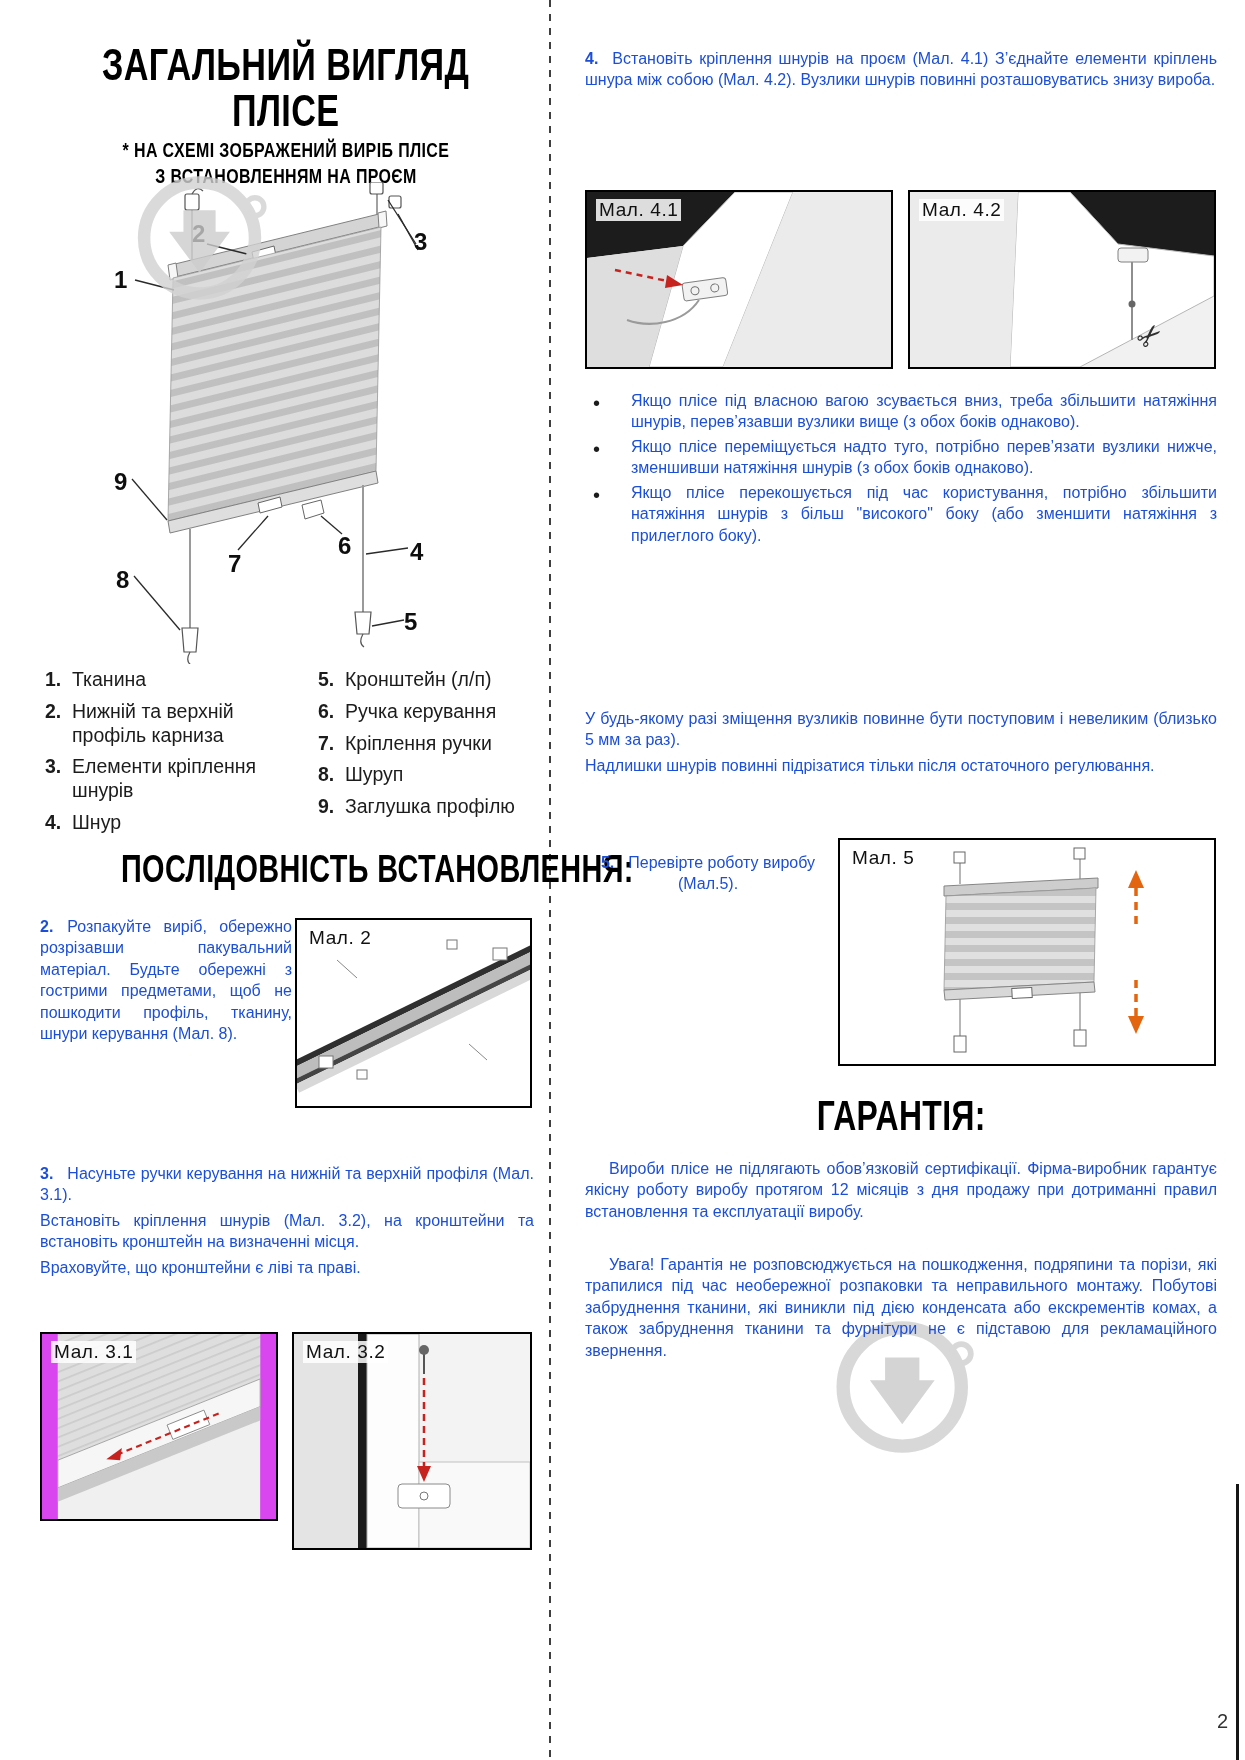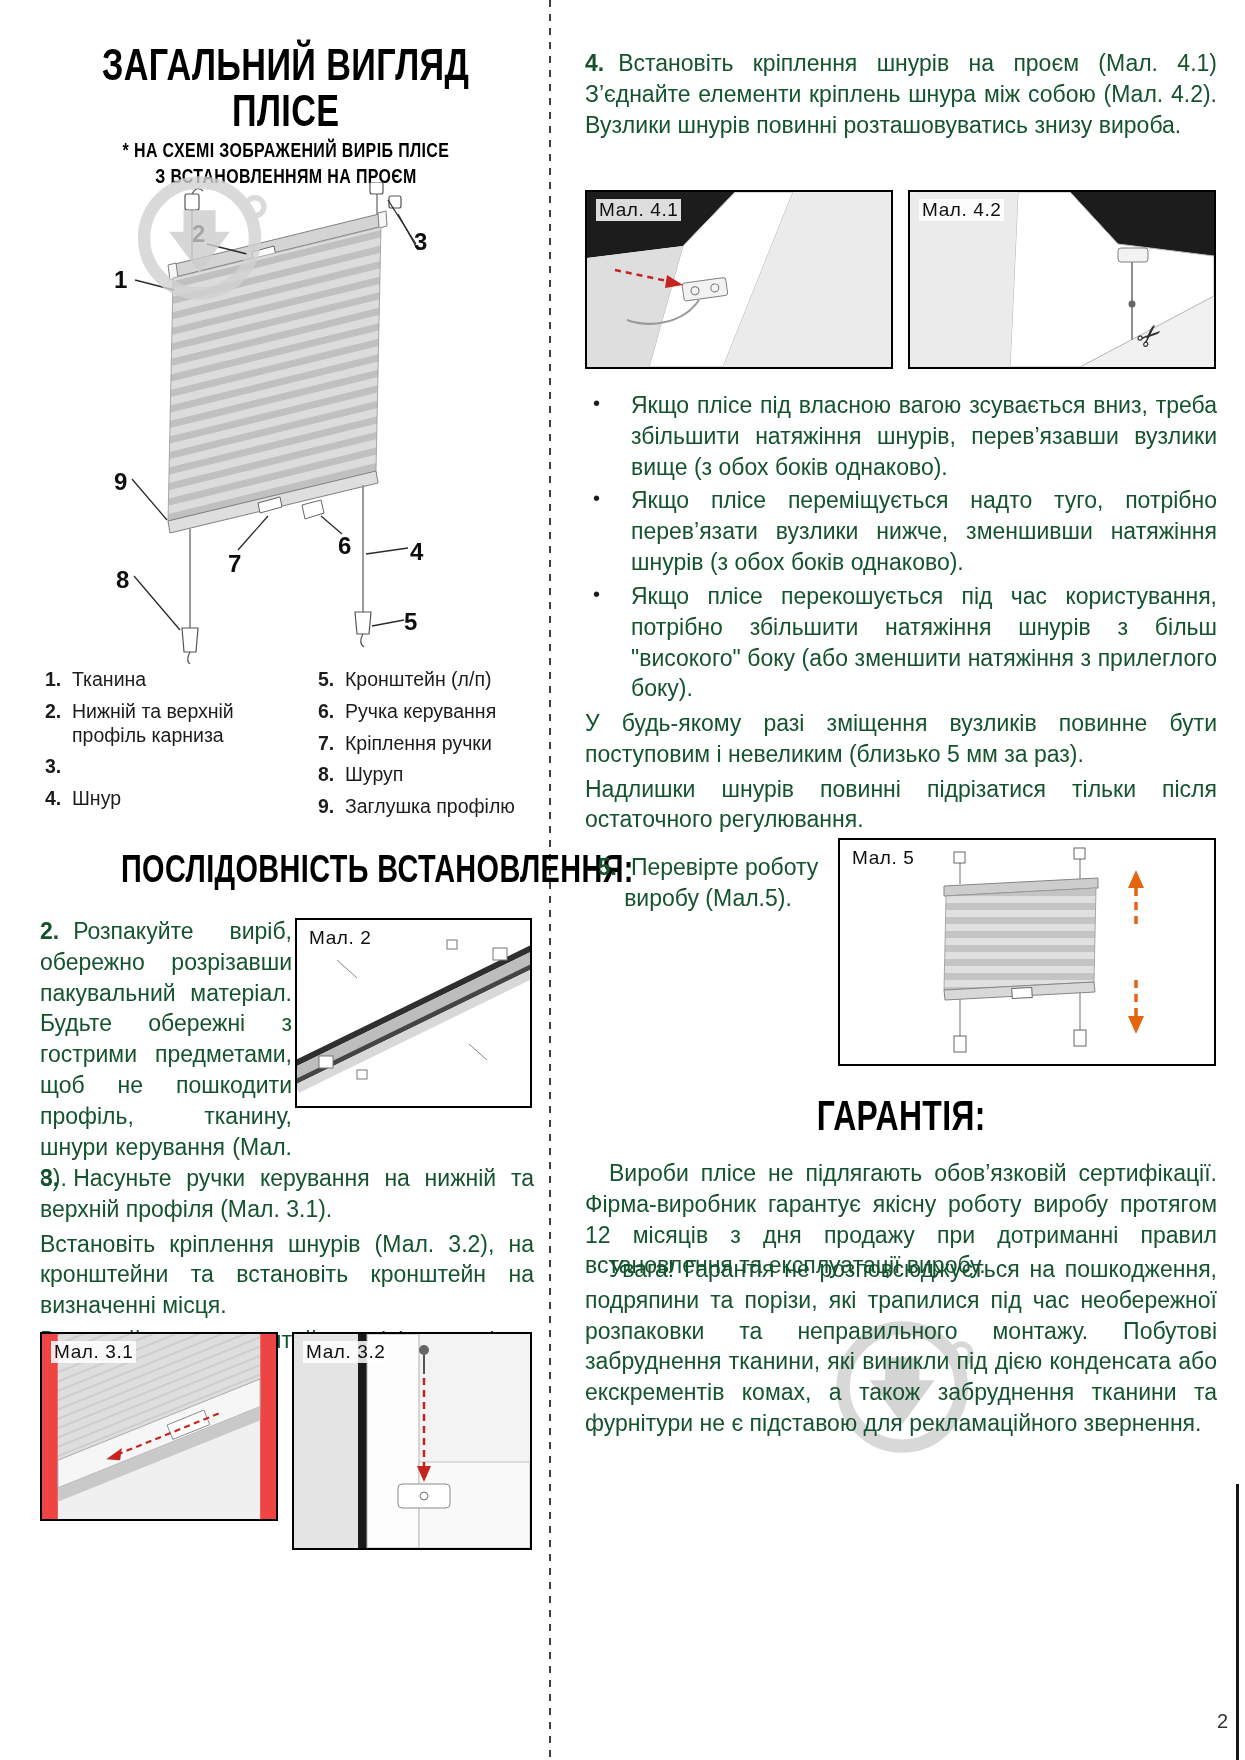--- a/index.html
+++ b/index.html
@@ -7,21 +7,21 @@
   #page{position:relative;width:1245px;height:1760px;background:#ffffff;
         font-family:"Liberation Sans",sans-serif;color:#1c1c1c;overflow:hidden}
   .abs{position:absolute}
   .center{text-align:center}
   .cond{display:inline-block;font-weight:700;transform:scaleX(0.76);transform-origin:50% 50%;
         white-space:nowrap;letter-spacing:.5px;color:#000}
   .h-main{font-size:45px;line-height:1.02}
   .h-sub{font-size:21px;line-height:1.25}
   .h-sec{font-size:38px}
   .h-war{font-size:42px}
-  .bt{font-size:23px;line-height:1.34;text-align:justify;color:#14532d}
+  .bt{font-size:16px;line-height:1.34;text-align:justify;color:#1d4ed8}
   .stepnum{font-weight:700;margin-right:14px}
   .pline{margin-bottom:4px}
 
   
   .divider{left:549px;top:0;width:2px;height:1760px;
            background:repeating-linear-gradient(180deg,#3f3f3f 0 7px,transparent 7px 14px)}
   .edge-rule{left:1236px;top:1484px;width:3px;height:276px;background:#151515}
   .pageno{left:1196px;top:1710px;width:32px;text-align:right;font-size:20px;color:#333}
 
   
@@ -50,21 +50,21 @@
   .step4{left:585px;top:48px;width:632px}
   .bullets{left:585px;top:390px;width:632px;display:grid;grid-template-columns:46px 1fr;row-gap:3px}
   .bullet-marker{font-size:20px;line-height:1.34;padding-left:8px}
   .adjust{left:585px;top:708px;width:632px}
   .step5{left:585px;top:852px;width:246px}
   .war-title{left:585px;top:1092px;width:632px}
   .wpara1{left:585px;top:1158px;width:632px;text-indent:24px}
   .wpara2{left:585px;top:1254px;width:632px;text-indent:24px}
 
   
-  .fig{position:absolute;border:2px solid #000;background:#ef4444}
+  .fig{position:absolute;border:2px solid #000;background:#d946ef}
   .fig svg{position:absolute;left:0;top:0;width:100%;height:100%}
   .fig-label{position:absolute;left:9px;top:7px;font-size:19px;letter-spacing:.6px;color:#111;
              background:rgba(255,255,255,.85);padding:0 3px;z-index:2}
   .fig2{left:295px;top:918px;width:237px;height:190px}
   .fig31{left:40px;top:1332px;width:238px;height:189px}
   .fig32{left:292px;top:1332px;width:240px;height:218px}
   .fig41{left:585px;top:190px;width:308px;height:179px}
   .fig42{left:908px;top:190px;width:308px;height:179px}
   .fig5{left:838px;top:838px;width:378px;height:228px}
 
@@ -159,20 +159,21 @@
     <div class="leg-item">
       <span class="leg-num">1.</span>
       <span class="leg-text">Тканина</span>
     </div>
     <div class="leg-item">
       <span class="leg-num">2.</span>
       <span class="leg-text">Нижній та верхній профіль карниза</span>
     </div>
     <div class="leg-item">
       <span class="leg-num">3.</span>
+      <span class="leg-text">Елементи кріплення шнурів</span>
     </div>
     <div class="leg-item">
       <span class="leg-num">4.</span>
       <span class="leg-text">Шнур</span>
     </div>
   </div>
   <div class="abs legend-col leg2">
     <div class="leg-item">
       <span class="leg-num">5.</span>
       <span class="leg-text">Кронштейн (л/п)</span>

